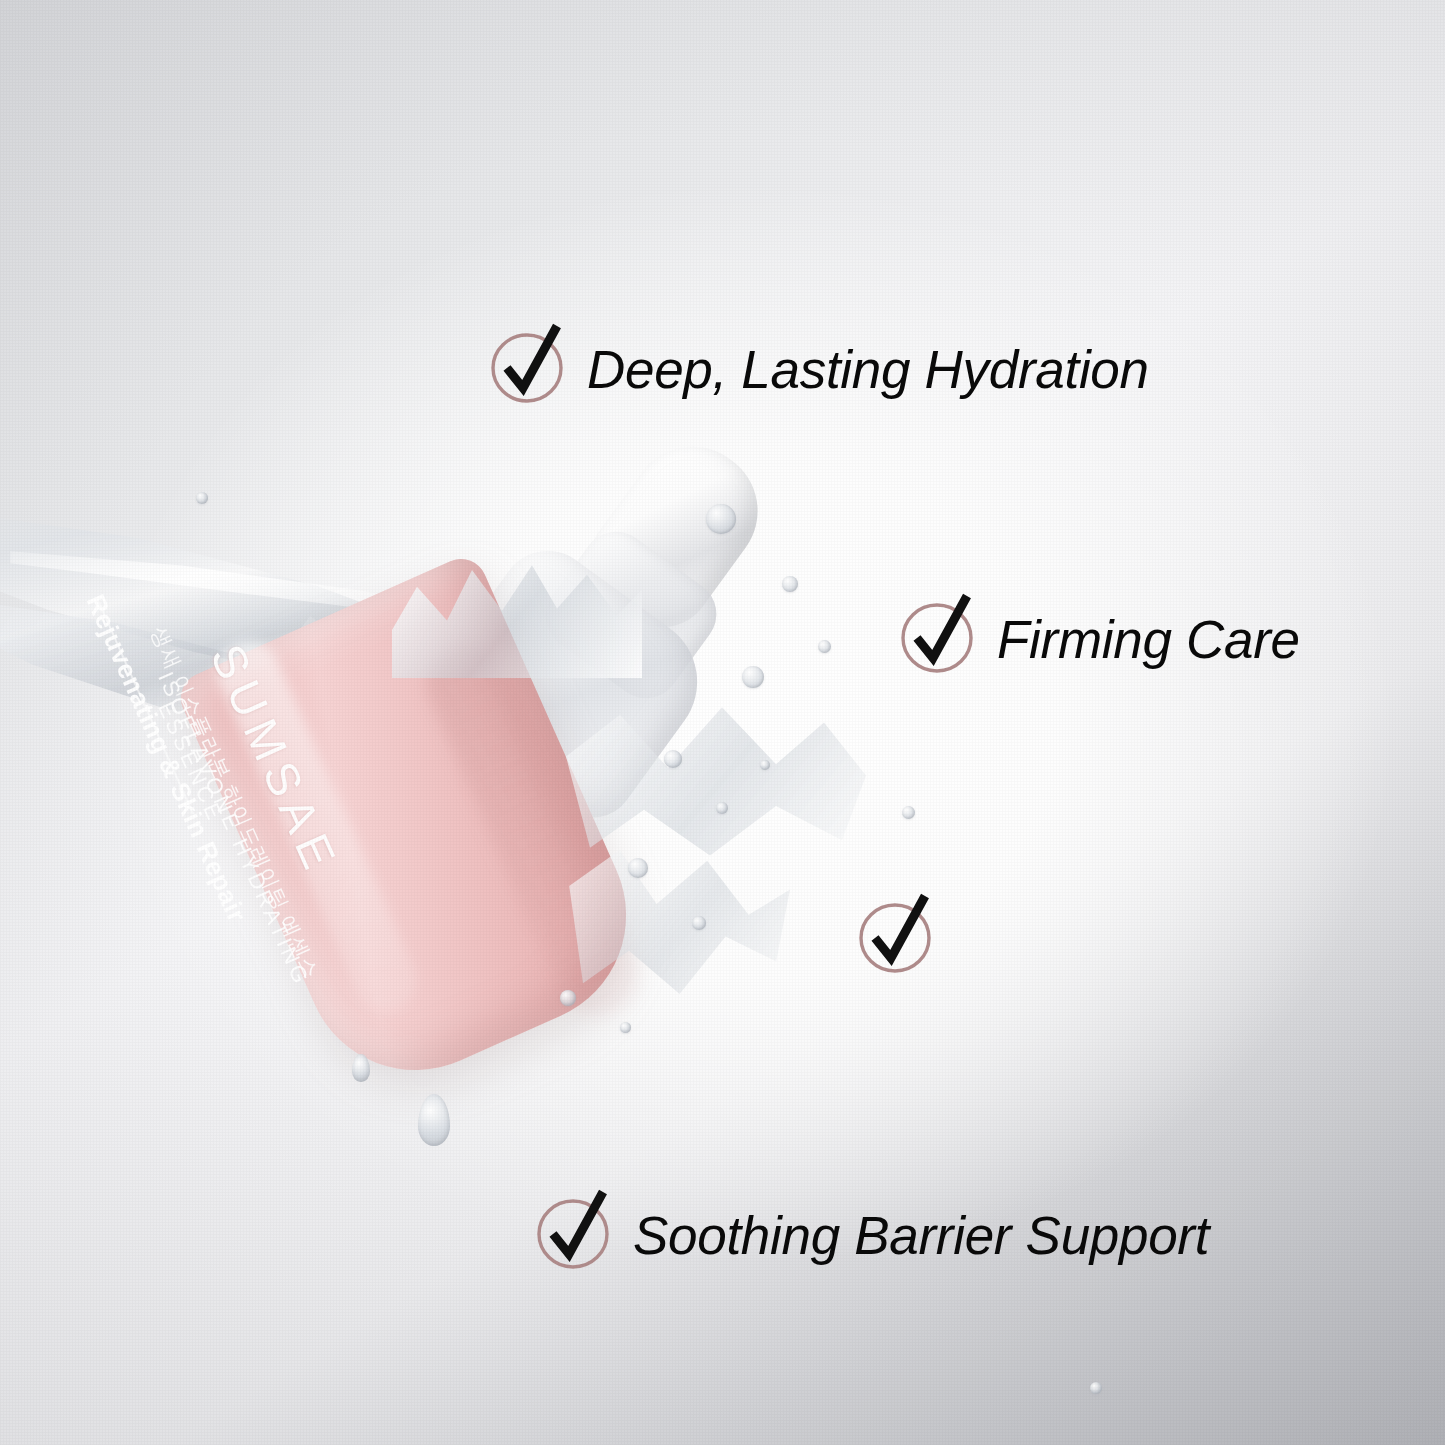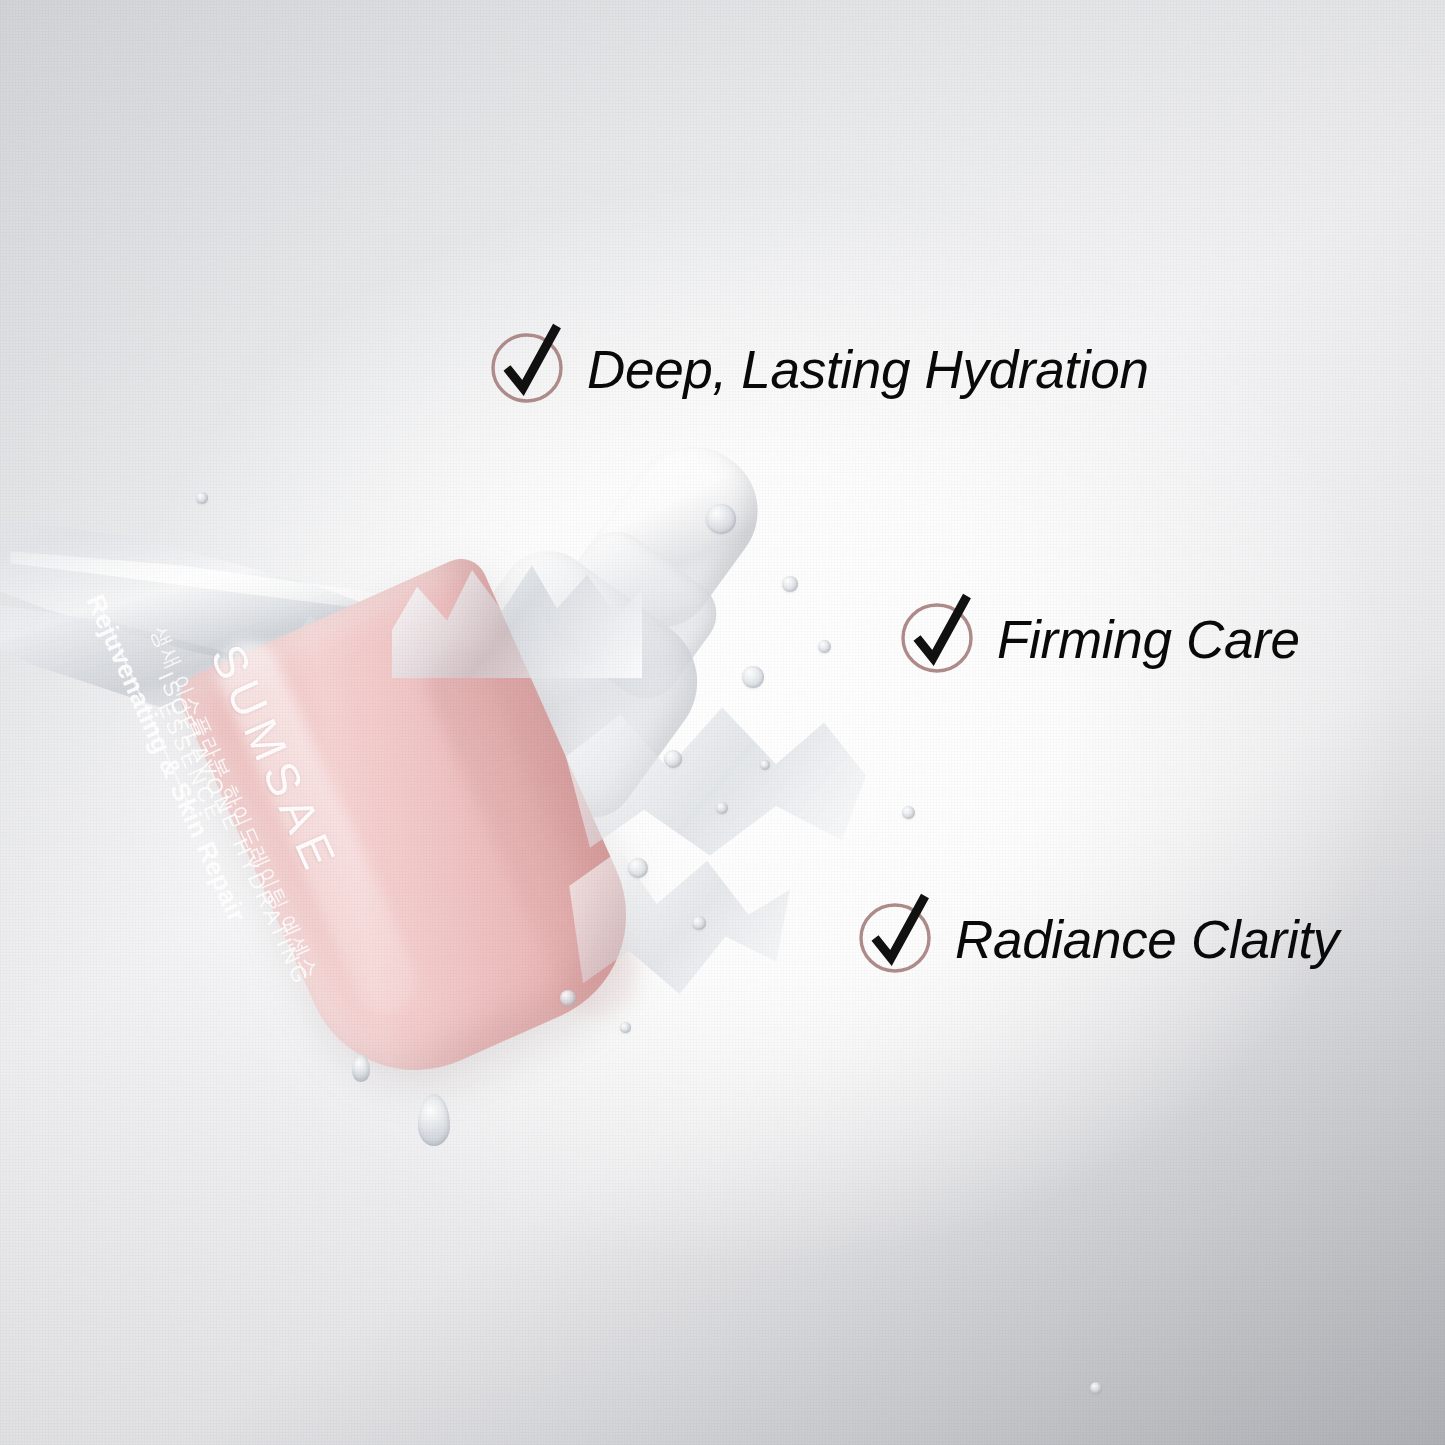--- a/index.html
+++ b/index.html
@@ -213,18 +213,26 @@
     <span class="benefit-label">Firming Care</span>
   </div>
 
   <div class="benefit" id="b2">
     <span class="check-wrap">
       <svg viewBox="0 0 92 92">
         <ellipse cx="44" cy="48" rx="34" ry="33" fill="none" stroke="#b08c8c" stroke-width="3.4"></ellipse>
         <path d="M24 48 L40 68 L74 6" fill="none" stroke="#111111" stroke-width="9" stroke-linecap="butt" stroke-linejoin="miter"></path>
       </svg>
     </span>
-    <span class="benefit-label">Radiance Clarity</span>
-  </div>
-
+  </div>
+
+  <div class="benefit" id="b3">
+    <span class="check-wrap">
+      <svg viewBox="0 0 92 92">
+        <ellipse cx="44" cy="48" rx="34" ry="33" fill="none" stroke="#b08c8c" stroke-width="3.4"></ellipse>
+        <path d="M24 48 L40 68 L74 6" fill="none" stroke="#111111" stroke-width="9" stroke-linecap="butt" stroke-linejoin="miter"></path>
+      </svg>
+    </span>
+    <span class="benefit-label">Soothing Barrier Support</span>
+  </div>
 
   <div class="noise"></div>
 </div>
 
 </body></html>

